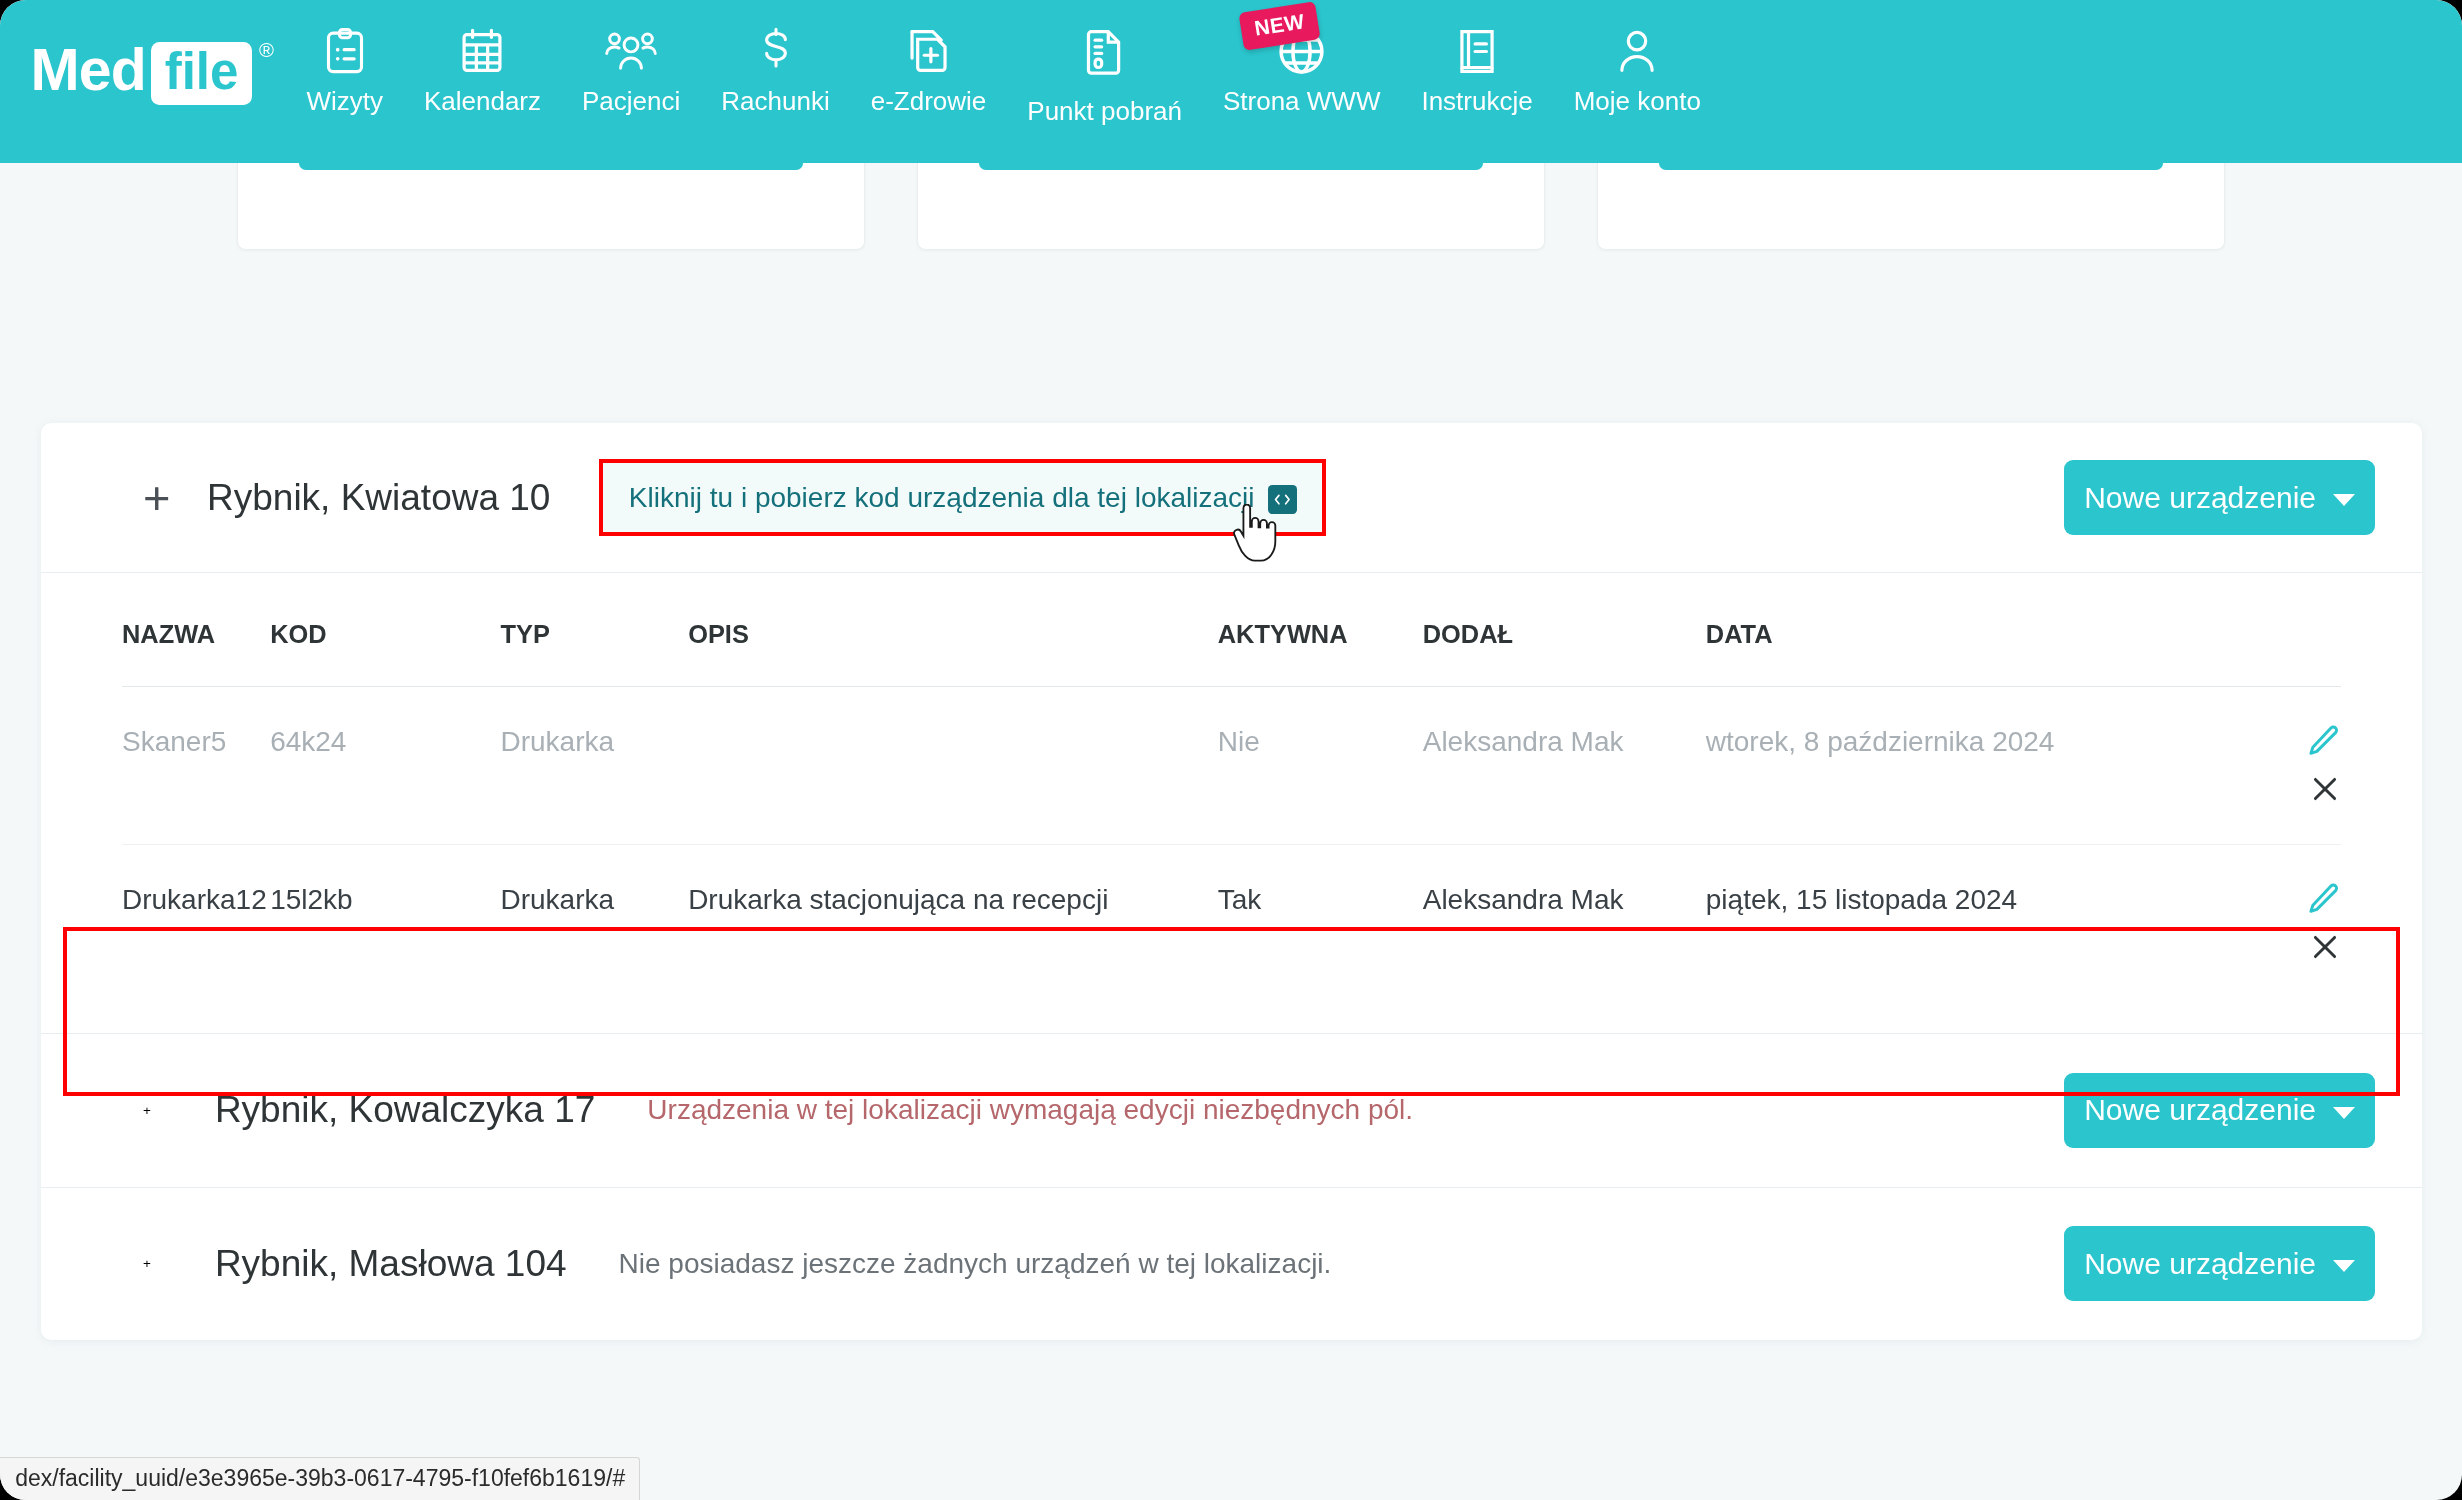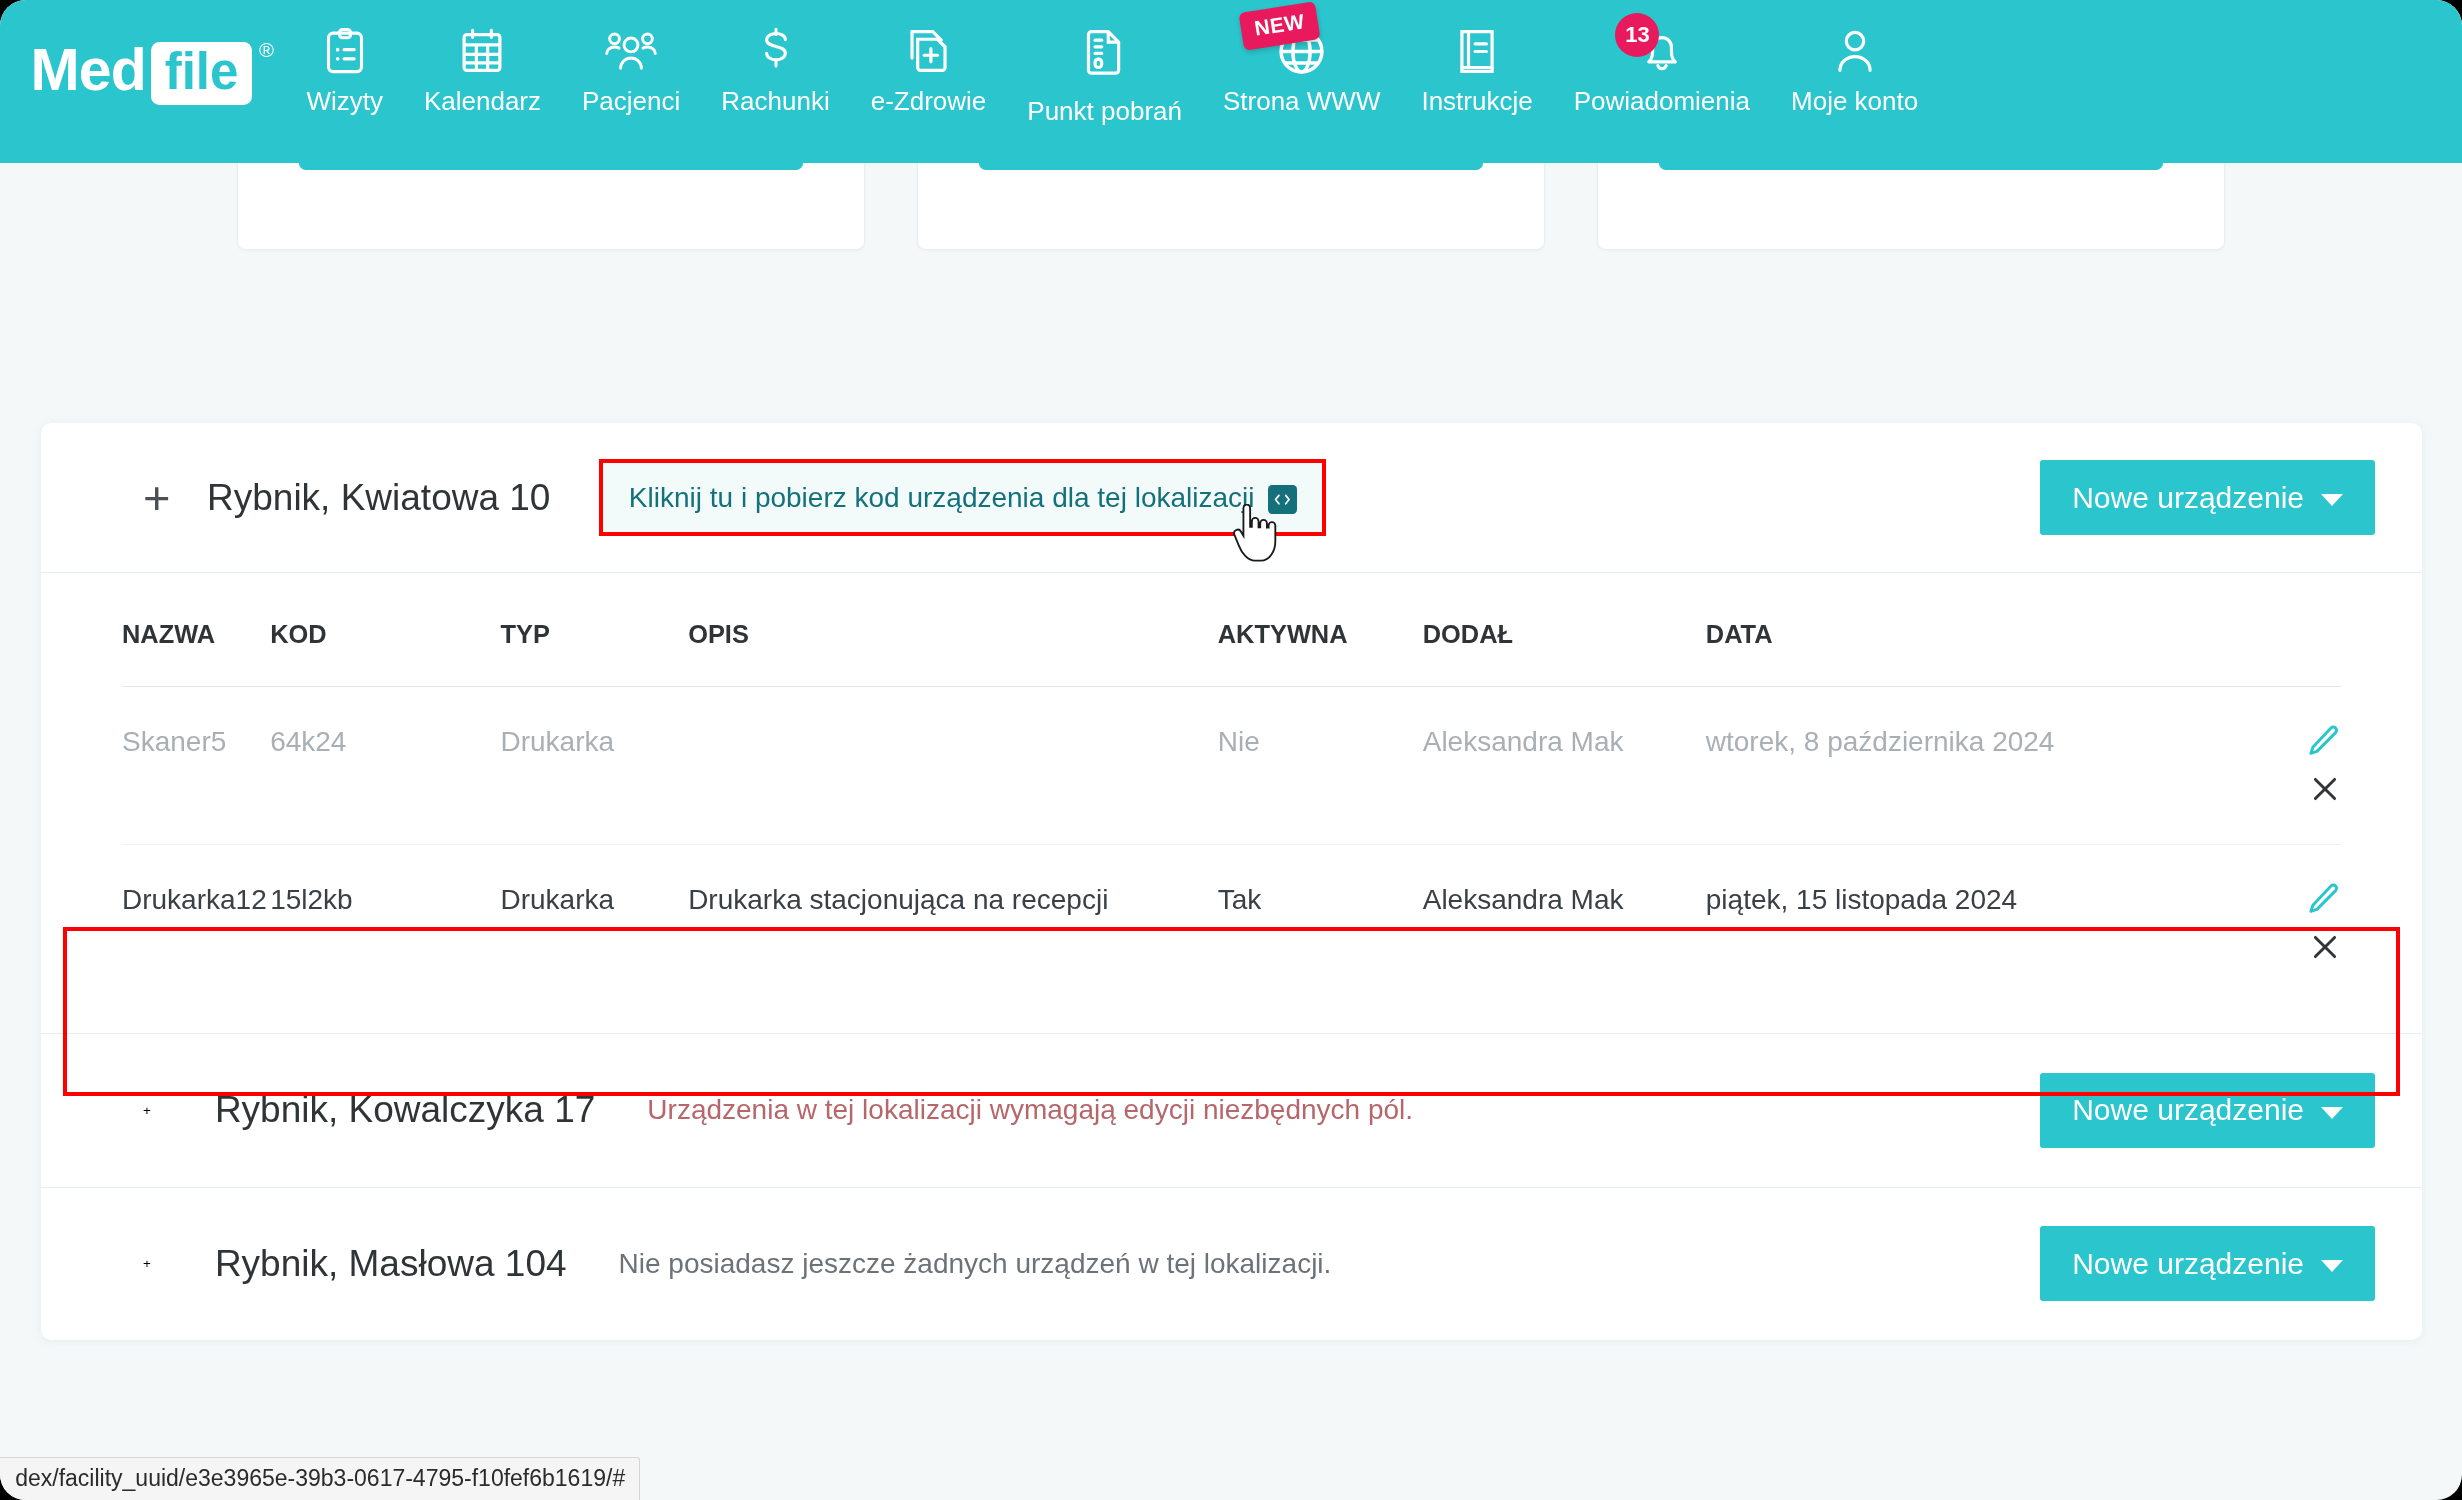--- a/index.html
+++ b/index.html
@@ -200,22 +200,22 @@
     position: absolute;
     left: 627px; top: 41px;
     z-index: 30;
     pointer-events: none;
   }
 
   .newdev-btn {
     margin-left: auto;
     background: #2bc5cd;
     color: #fff;
-    border-radius: 3px;
-    padding: 0 32px;
+    border-radius: 9px;
+    padding: 0 20px;
     height: 75px;
     display: flex;
     align-items: center;
     gap: 17px;
     font-size: 30px;
     cursor: pointer;
     white-space: nowrap;
   }
   .caret {
     width: 0; height: 0;
@@ -452,30 +452,20 @@
           <path d="M3 2.5h16v19H3z"></path>
           <path d="M3 21.5v2h16v-2"></path>
           <line x1="6.5" y1="2.5" x2="6.5" y2="21.5"></line>
           <line x1="10" y1="9" x2="16" y2="9" stroke-linecap="round"></line>
           <line x1="10" y1="13" x2="16" y2="13" stroke-linecap="round"></line>
         </svg>
       </span>
       <span class="lbl">Instrukcje</span>
     </div>
 
-    <div class="navitem" style="margin-right:41px;">
-      <span class="ico">
-        <span class="countbadge">13</span>
-        <svg width="42" height="49" viewBox="0 0 22 26" fill="none" stroke="#fff" stroke-width="1.7">
-          <path d="M4 18.5c1.6-1.3 2-3 2-5.5v-2.4A5 5 0 0111 5.6a5 5 0 015 5v2.4c0 2.5.4 4.2 2 5.5z" stroke-linejoin="round"></path>
-          <path d="M8.8 20.5a2.3 2.3 0 004.4 0" stroke-linecap="round"></path>
-        </svg>
-      </span>
-      <span class="lbl">Powiadomienia</span>
-    </div>
 
     <div class="navitem" style="margin-right:41px;">
       <span class="ico">
         <svg width="44" height="49" viewBox="0 0 22 26" fill="none" stroke="#fff" stroke-width="1.7">
           <circle cx="11" cy="7.5" r="4.6"></circle>
           <path d="M3 23c0-4.2 3.6-7.3 8-7.3s8 3.1 8 7.3" stroke-linecap="round"></path>
         </svg>
       </span>
       <span class="lbl">Moje konto</span>
     </div>

